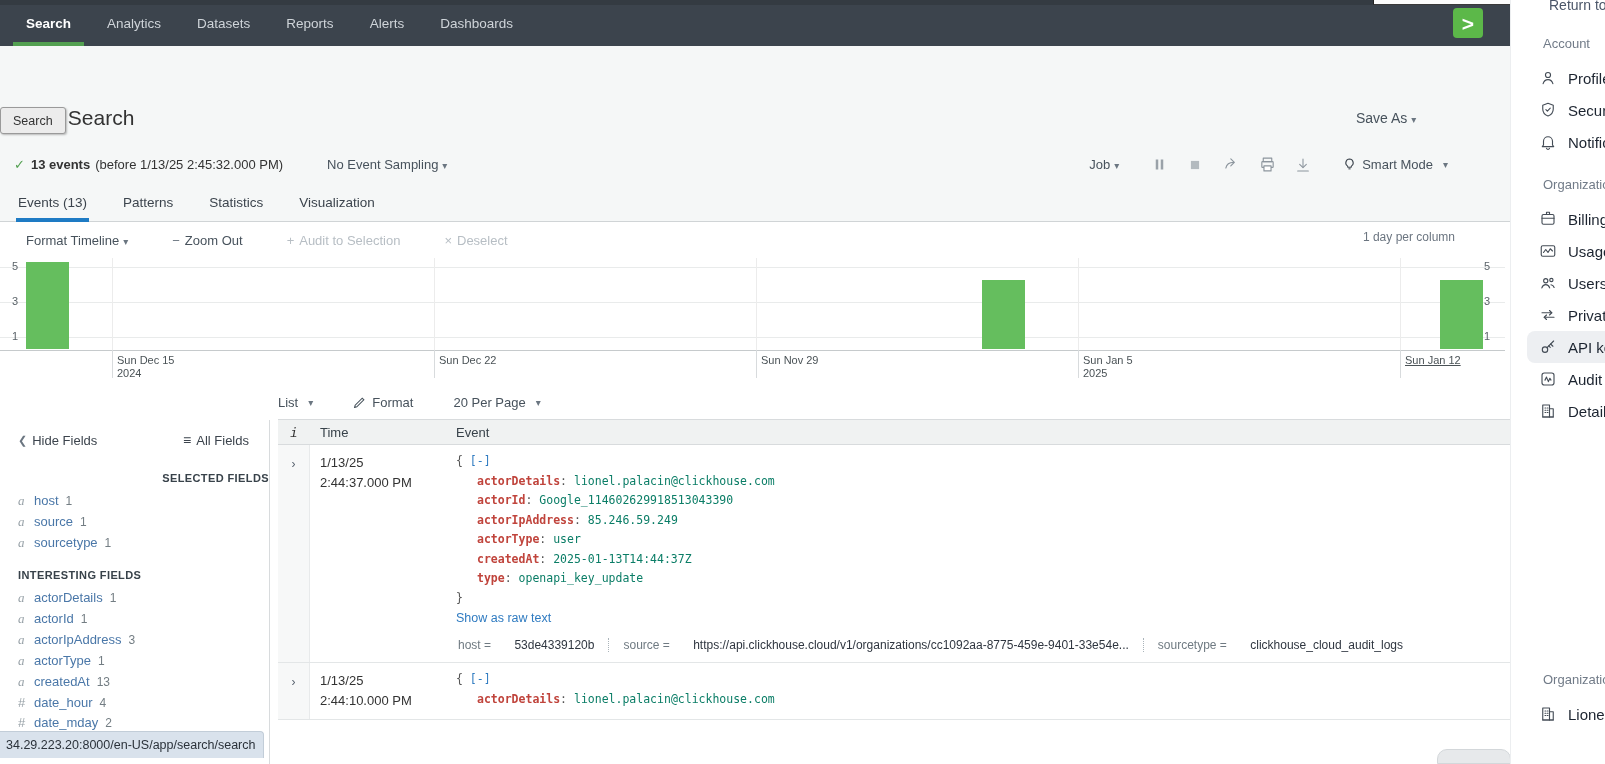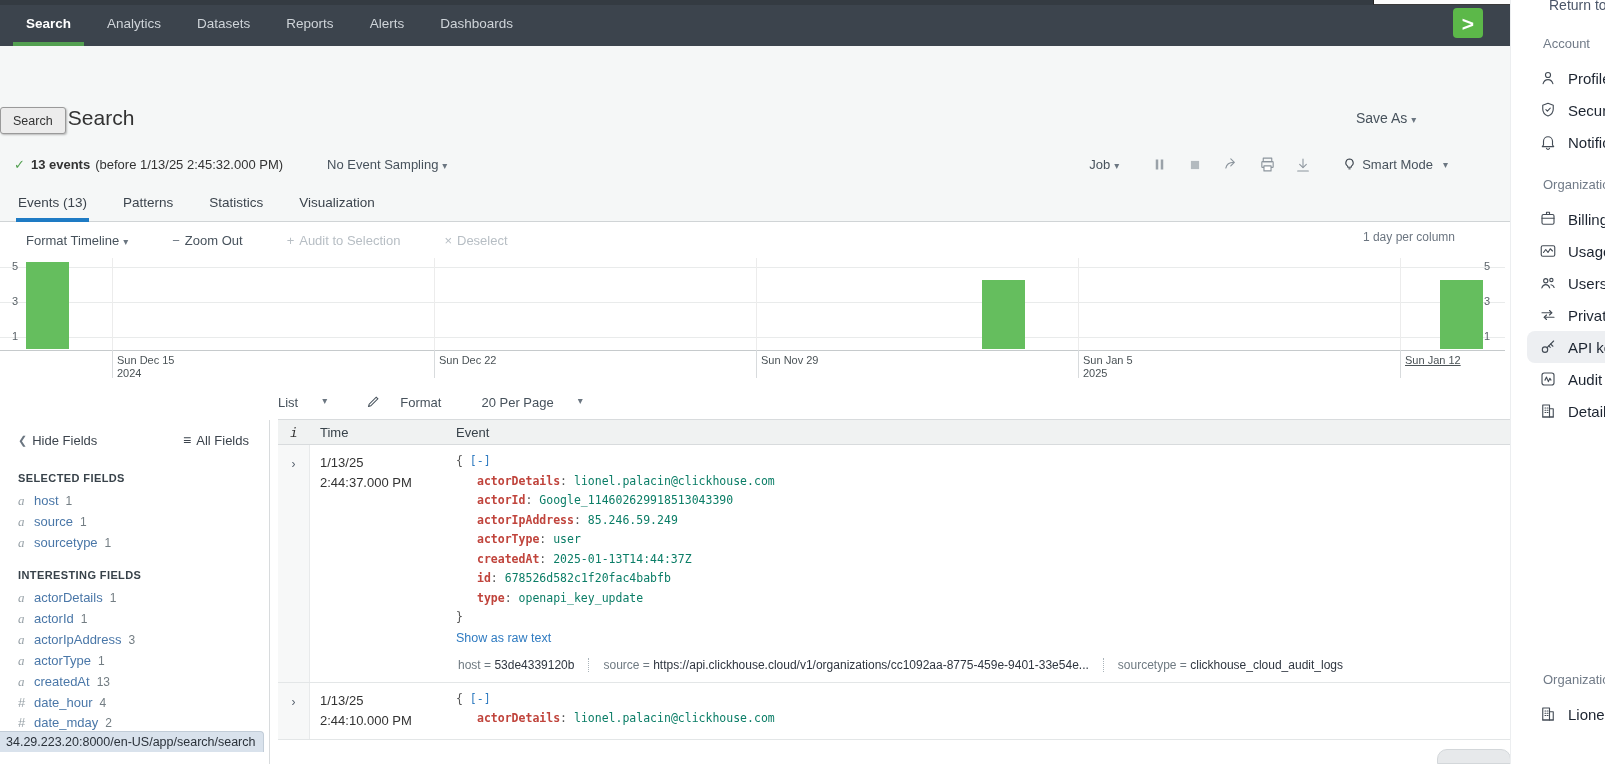--- a/index.html
+++ b/index.html
@@ -68,28 +68,28 @@
   .hgrid{position:absolute;left:0;width:1505px;height:1px;background:#e9ebeb;}
   .xaxis{position:absolute;left:0;top:92px;width:1505px;height:1px;background:#c6cacc;}
   .vgrid{position:absolute;top:0;width:1px;height:92px;background:#ececec;}
   .vtick{position:absolute;top:92px;width:1px;height:28px;background:#d8dbdd;}
   .ytick{position:absolute;font-size:11px;color:#5a6268;}
   .bar{position:absolute;background:#65be5e;cursor:pointer;}
   .datelabel{position:absolute;top:96px;font-size:11px;color:#4a5256;line-height:13px;white-space:pre;}
 
   .results-toolbar{position:absolute;left:278px;top:385px;width:1232px;height:34px;background:#fff;
     display:flex;align-items:center;font-size:13px;color:#47525c;}
-  .rt-btn{margin-right:40px;cursor:pointer;display:flex;gap:20px;}
+  .rt-btn{margin-right:40px;cursor:pointer;display:flex;align-items:center;gap:6px;}
 
   
   .sidebar{position:absolute;left:0;top:420px;width:270px;height:344px;background:#fff;border-right:1px solid #d8dbdd;}
   .sb-head{display:flex;justify-content:space-between;align-items:center;padding:12px 20px 0 18px;font-size:13px;color:#3c444d;}
   .sb-link{cursor:pointer;display:flex;align-items:center;gap:5px;}
   .sb-sec{font-size:11px;font-weight:bold;color:#38424a;letter-spacing:.4px;padding:0 0 0 18px;}
-  .sec-selected{margin-top:24px;}
+  .sec-selected{margin-top:24px;text-align:right;}
   .sec-interesting{margin-top:16px;}
   .field-row{display:flex;align-items:baseline;padding:2.5px 0 2.5px 18px;font-size:13px;cursor:pointer;}
   .ftype{width:16px;color:#98a2a8;font-style:italic;font-family:"Liberation Serif",serif;font-size:13px;}
   .ftype.num{font-style:normal;font-family:"Liberation Sans",sans-serif;}
   .fname{color:#4a77a8;margin-right:7px;}
   .fcount{color:#737d83;font-size:12px;}
 
   
   .etable{position:absolute;left:278px;top:419px;width:1232px;height:345px;background:#fff;}
   .ehead{display:grid;grid-template-columns:32px 136px 1fr;height:26px;background:#f0f2f2;
@@ -107,23 +107,23 @@
   .jpair{padding-left:21px;white-space:pre;}
   .jkey{color:#c0443c;font-weight:bold;}
   .jval{color:#0a7d66;}
   .jlink{color:#2f7bc1;cursor:pointer;}
   .rawlink{font-size:12.5px;color:#2f7bc1;margin-top:1px;cursor:pointer;display:inline-block;}
   .metaline{margin-top:12px;font-size:12px;color:#333;display:flex;align-items:center;}
   .mitem{padding:0 14px;white-space:nowrap;overflow:hidden;}
   .mitem:first-child{padding-left:2px;}
   .mitem + .mitem{border-left:1px dotted #aab4ba;}
   .mlabel{color:#6f7a82;}
-  .mval{color:#2f3640;}
-
-  .status-tooltip{position:absolute;left:0;top:731px;height:21px;background:#d9e2ec;border:1px solid #c2cdd8;border-left:none;
+  .mval{color:#2f3640;margin-left:20px;}
+
+  .status-tooltip{position:absolute;left:0;top:731px;height:27px;background:#d9e2ec;border:1px solid #c2cdd8;border-left:none;
     border-bottom:none;border-radius:0 4px 0 0;display:flex;align-items:center;padding:0 8px 0 6px;font-size:12.5px;color:#2b323a;z-index:6;}
   .corner-chip{position:absolute;left:1437px;top:749px;width:74px;height:15px;background:#e7e9eb;border:1px solid #d3d7da;border-radius:10px 10px 0 0;}
 
   
   .panel{position:absolute;left:1510px;top:0;width:95px;height:764px;background:#fff;border-left:1px solid #eceef0;overflow:hidden;}
   .p-return{position:absolute;left:38px;top:-3px;font-size:14px;color:#4a5568;white-space:nowrap;cursor:pointer;}
   .p-section{position:absolute;left:0;width:95px;}
   .p-label{font-size:13px;color:#717b88;padding-left:32px;height:16px;white-space:nowrap;overflow:hidden;}
   .p-items{margin-top:10px;}
   .pitem{height:32px;display:flex;align-items:center;margin-left:16px;padding-left:12px;gap:11px;cursor:pointer;
@@ -387,21 +387,20 @@
               <div>1/13/25</div>
               <div>2:44:37.000 PM</div>
             </div>
             <div class="ecell"><div class="jsonblk">
                 <div class="jline"><span>{ </span><span class="jlink">[-]</span></div>
                 <div class="jpair"><span class="jkey">actorDetails</span><span>: </span><span class="jval">lionel.palacin@clickhouse.com</span></div>
                 <div class="jpair"><span class="jkey">actorId</span><span>: </span><span class="jval">Google_114602629918513043390</span></div>
                 <div class="jpair"><span class="jkey">actorIpAddress</span><span>: </span><span class="jval">85.246.59.249</span></div>
                 <div class="jpair"><span class="jkey">actorType</span><span>: </span><span class="jval">user</span></div>
                 <div class="jpair"><span class="jkey">createdAt</span><span>: </span><span class="jval">2025-01-13T14:44:37Z</span></div>
-                <div class="jpair"><span class="jkey">id</span><span>: </span><span class="jval">678526d582c1f20fac4babfb</span></div>
                 <div class="jpair"><span class="jkey">type</span><span>: </span><span class="jval">openapi_key_update</span></div>
                 <div class="jline">}</div>
               </div><div class="rawlink">Show as raw text</div><div class="metaline">
                 <span class="mitem"><span class="mlabel">host</span><span class="mlabel"> = </span><span class="mval">53de4339120b</span></span>
                 <span class="mitem"><span class="mlabel">source</span><span class="mlabel"> = </span><span class="mval">https://api.clickhouse.cloud/v1/organizations/cc1092aa-8775-459e-9401-33e54e...</span></span>
                 <span class="mitem"><span class="mlabel">sourcetype</span><span class="mlabel"> = </span><span class="mval">clickhouse_cloud_audit_logs</span></span>
               </div></div>
           </div>
           <div class="erow">
             <div class="icell"><span class="expander">›</span></div>

